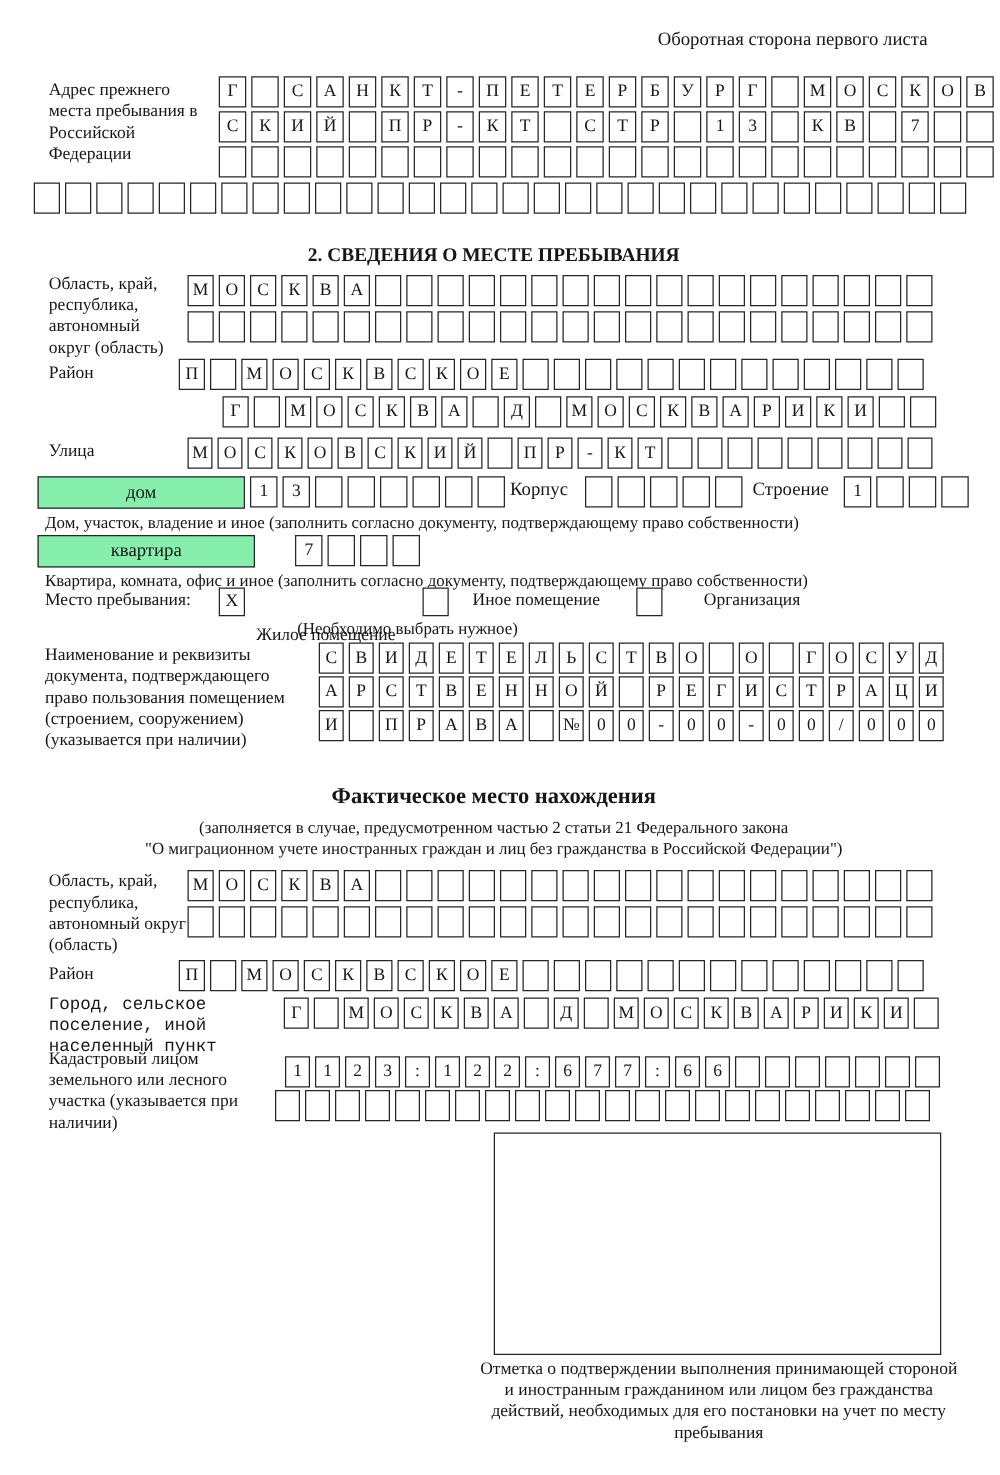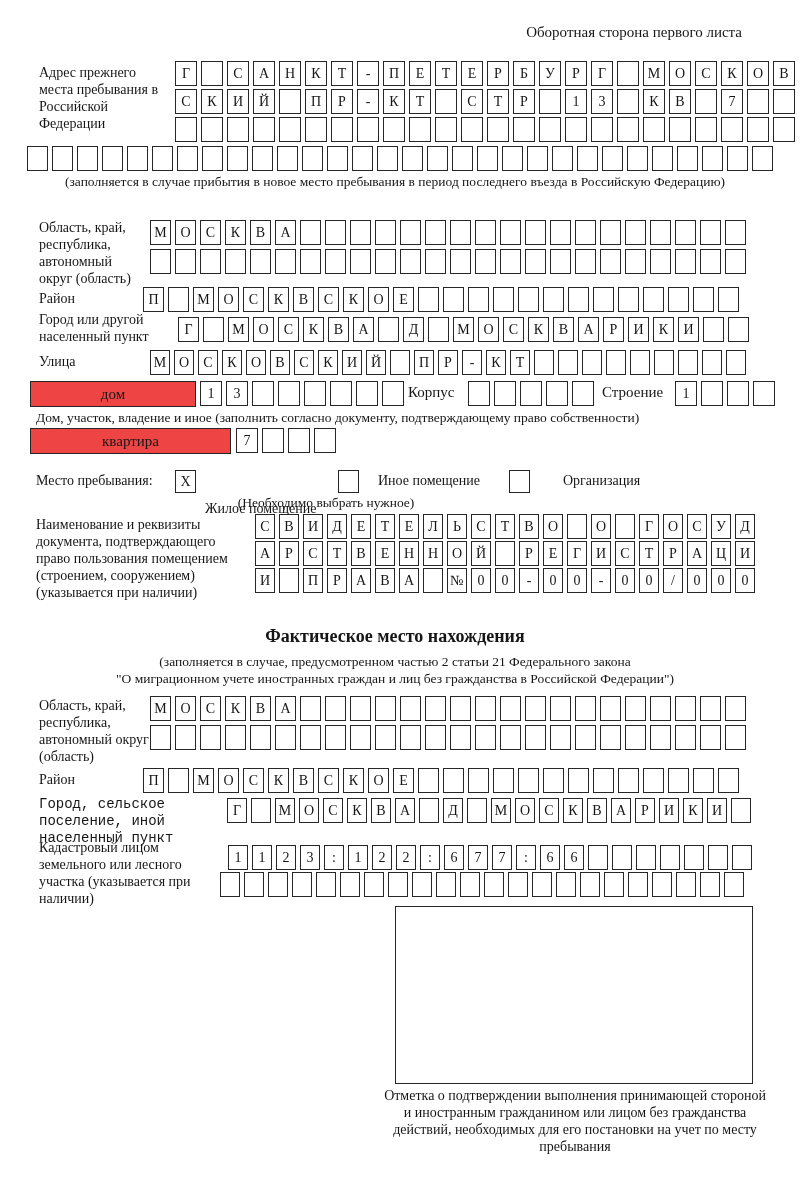--- a/index.html
+++ b/index.html
@@ -11,21 +11,21 @@
   .note{position:absolute;font-size:13.5px;line-height:16px;}
   .center{left:0;width:790px;text-align:center;}
   .bold{font-weight:bold;}
   .row{position:absolute;display:flex;gap:4px;}
   .cell{box-sizing:border-box;flex:0 0 auto;height:25px;border:1.5px solid #262626;
         display:flex;align-items:center;justify-content:center;font-size:14px;line-height:1;background:#fff;}
   .cw22 .cell{width:22px}
   .cw21 .cell{width:21px}
   .cw20 .cell{width:20px}
   .widebox{box-sizing:border-box;position:absolute;height:26px;border:1.5px solid #262626;
-        display:flex;align-items:center;justify-content:center;font-size:15px;background:#ef4444;}
+        display:flex;align-items:center;justify-content:center;font-size:15px;background:#86efac;}
   .checkbox{box-sizing:border-box;position:absolute;width:21px;height:23px;border:1.5px solid #262626;
         display:flex;align-items:center;justify-content:center;font-size:14px;background:#fff;}
   .bigbox{position:absolute;border:1.8px solid #262626;background:#fff;}
 </style>
 </head>
 <body>
 
 <div id="page">
 
   <div class="lbl" style="top:24px;right:58px;font-size:15px;">Оборотная сторона первого листа</div>
@@ -134,22 +134,22 @@
       <span class="cell"></span>
       <span class="cell"></span>
       <span class="cell"></span>
       <span class="cell"></span>
       <span class="cell"></span>
       <span class="cell"></span>
       <span class="cell"></span>
       <span class="cell"></span>
       <span class="cell"></span>
     </div>
-  <div class="note center" style="top:174px;">(заполняется в случае прибытия в новое место пребывания в период последнего въезда в Российскую Федерацию)</div>
-
+
+  <div class="lbl center bold" style="top:196px;font-size:15.5px;">2. СВЕДЕНИЯ О МЕСТЕ ПРЕБЫВАНИЯ</div>
 
   <div class="lbl" style="left:39px;top:219px;width:108px;">Область, край, республика, автономный округ (область)</div>
   <div class="row cw21" style="left:150px;top:220px;">
       <span class="cell">М</span>
       <span class="cell">О</span>
       <span class="cell">С</span>
       <span class="cell">К</span>
       <span class="cell">В</span>
       <span class="cell">А</span>
       <span class="cell"></span>
@@ -219,21 +219,20 @@
       <span class="cell"></span>
       <span class="cell"></span>
       <span class="cell"></span>
       <span class="cell"></span>
       <span class="cell"></span>
       <span class="cell"></span>
       <span class="cell"></span>
       <span class="cell"></span>
     </div>
 
-  <div class="lbl" style="left:39px;top:311px;width:140px;">Город или другой населенный пункт</div>
   <div class="row cw21" style="left:178px;top:317px;">
       <span class="cell">Г</span>
       <span class="cell"></span>
       <span class="cell">М</span>
       <span class="cell">О</span>
       <span class="cell">С</span>
       <span class="cell">К</span>
       <span class="cell">В</span>
       <span class="cell">А</span>
       <span class="cell"></span>
@@ -303,27 +302,28 @@
     </div>
   <div class="lbl" style="left:602px;top:384px;font-size:15px;">Строение</div>
   <div class="row cw22" style="left:675px;top:381px;">
       <span class="cell">1</span>
       <span class="cell"></span>
       <span class="cell"></span>
       <span class="cell"></span>
     </div>
   <div class="note" style="left:36px;top:410px;">Дом, участок, владение и иное (заполнить согласно документу, подтверждающему право собственности)</div>
 
-  <div class="widebox" style="left:30px;top:428px;width:201px;">квартира</div>
+  <div class="widebox" style="left:30px;top:428px;width:174px;">квартира</div>
   <div class="row cw22" style="left:236px;top:428px;">
       <span class="cell">7</span>
       <span class="cell"></span>
       <span class="cell"></span>
       <span class="cell"></span>
     </div>
+  <div class="note" style="left:36px;top:457px;">Квартира, комната, офис и иное (заполнить согласно документу, подтверждающему право собственности)</div>
 
   <div class="lbl" style="left:36px;top:472px;">Место пребывания:</div>
   <div class="checkbox" style="left:175px;top:470px;">X</div>
   <div class="lbl" style="left:205px;top:472px;margin-top:28px;">Жилое помещение</div>
   <div class="checkbox" style="left:338px;top:470px;"></div>
   <div class="lbl" style="left:378px;top:472px;">Иное помещение</div>
   <div class="checkbox" style="left:509px;top:470px;"></div>
   <div class="lbl" style="left:563px;top:472px;">Организация</div>
   <div class="note" style="left:140px;top:495px;width:372px;text-align:center;">(Необходимо выбрать нужное)</div>
 

